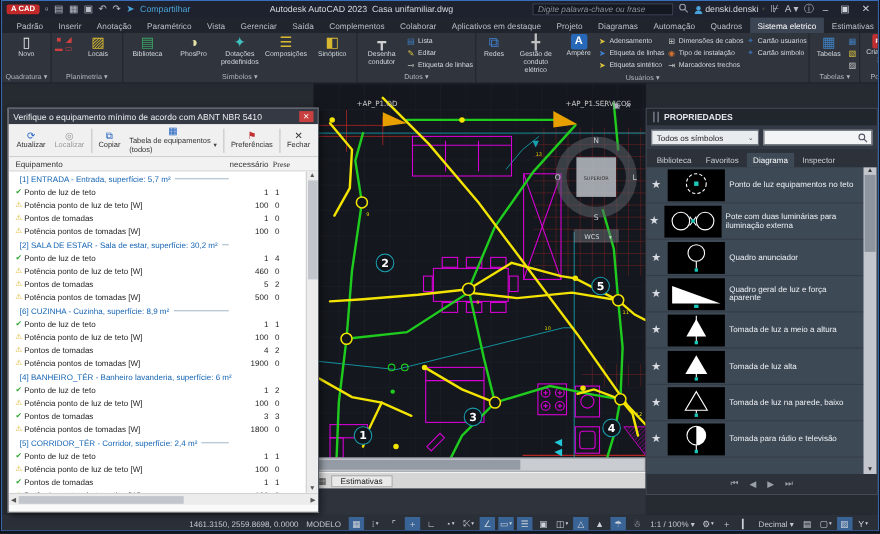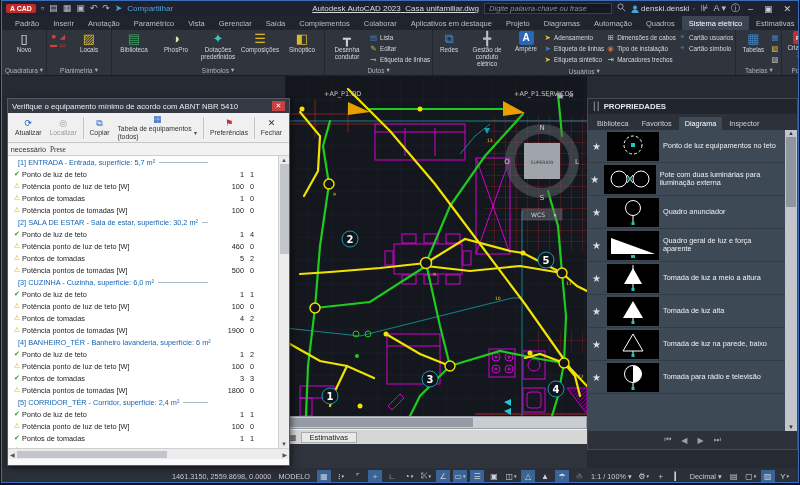--- a/index.html
+++ b/index.html
@@ -8,21 +8,21 @@
   .window { position:relative; width:798px; height:483px; margin:0 auto;
             border:1px solid #3b6db8; background:#262a31; overflow:hidden; }
 
   
   .titlebar { height:15px; background:#1d222e; display:flex; align-items:center;
               color:#c9cdd4; font-size:8px; padding:0 4px; gap:5px; }
   .tb-logo { background:#c22a2a; color:#fff; font-weight:bold; font-size:7px;
              padding:1px 4px; border-radius:2px; }
   .tb-ico { color:#b9bec7; font-size:9px; line-height:9px; }
   .tb-share { color:#4aa3d8; }
-  .tb-title { flex:1; text-align:right; white-space:nowrap; color:#d6dae0;text-decoration:underline; }
+  .tb-title { flex:1; text-align:center; white-space:nowrap; color:#d6dae0; }
   .tb-search { background:#141821; border:1px solid #3a4050; color:#8a8f9a;
                font-style:italic; font-size:7.5px; padding:0 4px; height:11px;
                width:128px; display:flex; align-items:center; }
   .tb-user { display:flex; align-items:center; gap:2px; color:#d6dae0; }
   .winbtn { font-size:9px; color:#cfd3da; padding:0 3px; }
 
   
   .ribbontabs { height:14px; background:#20242d; display:flex; align-items:stretch;
                 font-size:7.5px; color:#b9bec7; padding-left:6px; }
   .ribbontabs .rtab { padding:0 7px; display:flex; align-items:center; white-space:nowrap; }
@@ -653,20 +653,21 @@
           <span class="ic" style="color:#c03030">⚑</span>
           <span>Preferências</span>
         </div>
         <div class="tb-sep"></div>
         <div class="tbi">
           <span class="ic" style="color:#333">✕</span>
           <span>Fechar</span>
         </div>
       </div>
       <div class="tbl-head">
+        <span class="hc-label">Equipamento</span>
         <span class="hc-n">necessário</span>
         <span class="hc-p">Prese</span>
       </div>
       <div class="tbl-wrap">
         <div class="tbl-rows">
 
             <div class="trow group">
 
               <span class="tlabel">[1] ENTRADA - Entrada, superfície: 5,7 m²</span>
               <span class="grpline"></span>
@@ -741,21 +742,21 @@
             <div class="trow warn">
               <span class="ticon"></span>
               <span class="tlabel">Potência pontos de tomadas [W]</span>
 
               <span class="tn">500</span>
               <span class="tp">0</span>
             </div>
 
             <div class="trow group">
 
-              <span class="tlabel">[3] CUZINHA - Cuzinha, superfície: 6,0 m²</span>
+              <span class="tlabel">[6] CUZINHA - Cuzinha, superfície: 8,9 m²</span>
               <span class="grpline"></span>
               <span class="tn"></span>
               <span class="tp"></span>
             </div>
 
             <div class="trow ok">
               <span class="ticon"></span>
               <span class="tlabel">Ponto de luz de teto</span>
 
               <span class="tn">1</span>
@@ -878,20 +879,32 @@
           <div class="hthumb"></div>
           <span class="rarr">▶</span>
       </div>
       <div class="dlg-foot"></div>
     </div>
 
     <div class="rpanel">
       <div class="rp-header">
         <span class="rp-grip">┃┃</span>
         <span>PROPRIEDADES</span>
+      </div>
+      <div class="rp-controls">
+        <div class="rp-select">
+          <span>Todos os símbolos</span>
+            <span class="sel-arrow">⌄</span>
+        </div>
+        <div class="rp-search">
+          <svg width="9" height="9">
+              <circle cx="3.5" cy="3.5" r="2.6" stroke="#556" fill="none"></circle>
+              <line x1="5.6" y1="5.6" x2="8.2" y2="8.2" stroke="#556"></line>
+            </svg>
+        </div>
       </div>
       <div class="rp-tabs">
 
           <span class="rp-tab">Biblioteca</span>
 
           <span class="rp-tab">Favoritos</span>
 
           <span class="rp-tab active">Diagrama</span>
 
           <span class="rp-tab">Inspector</span>

